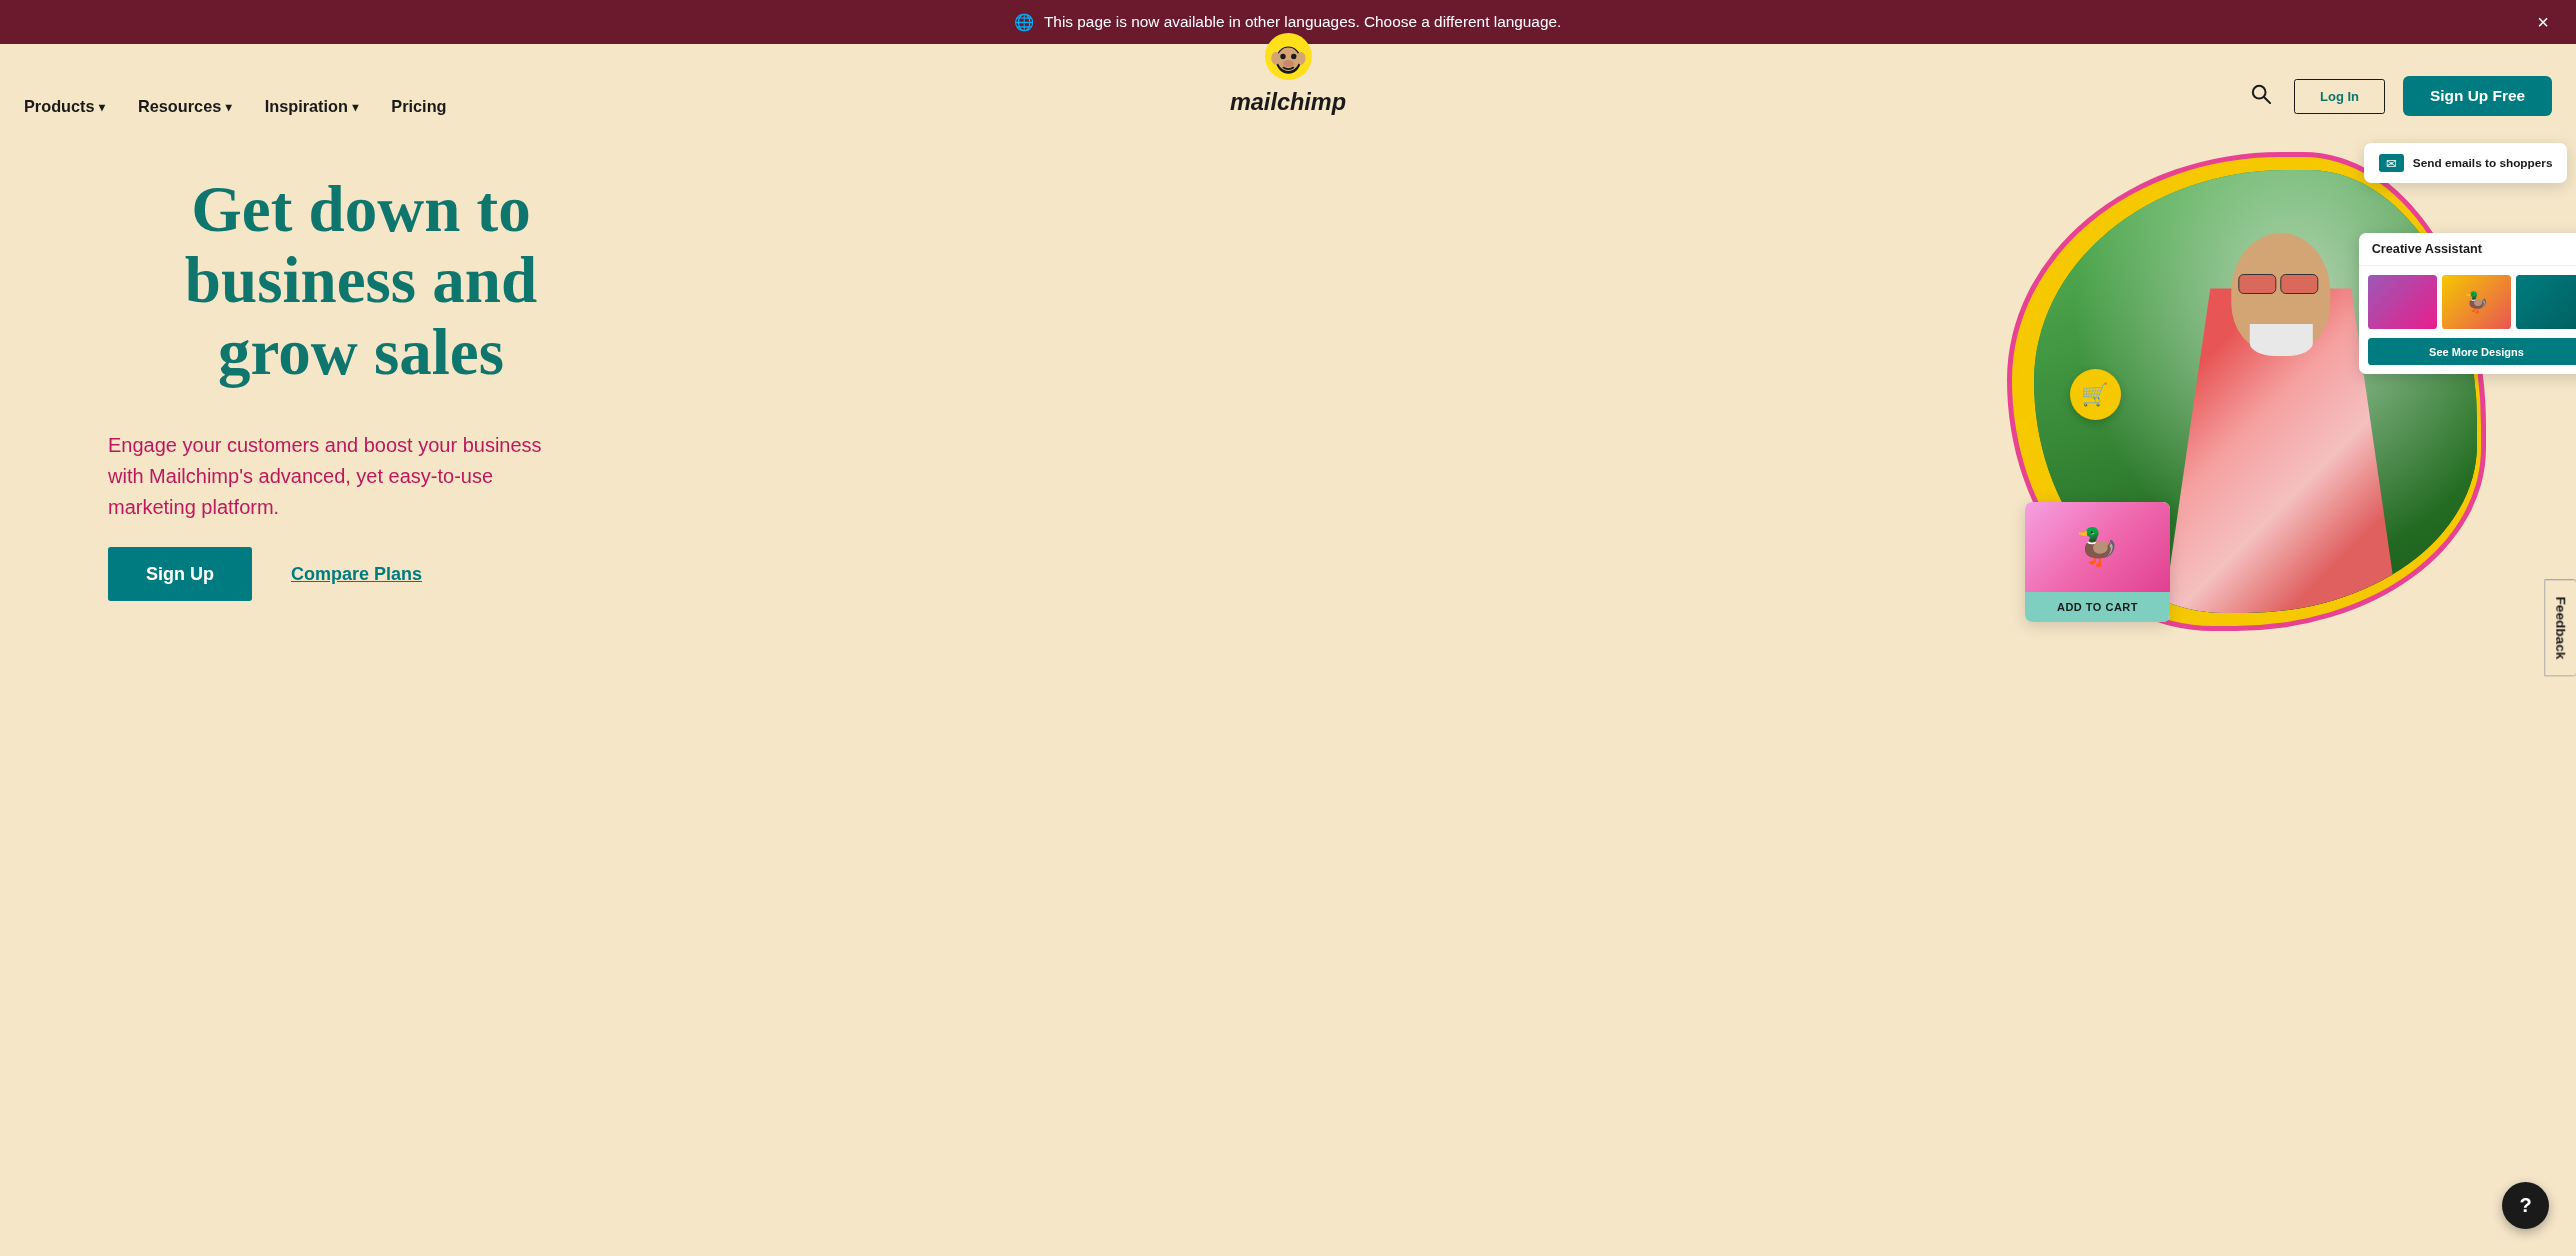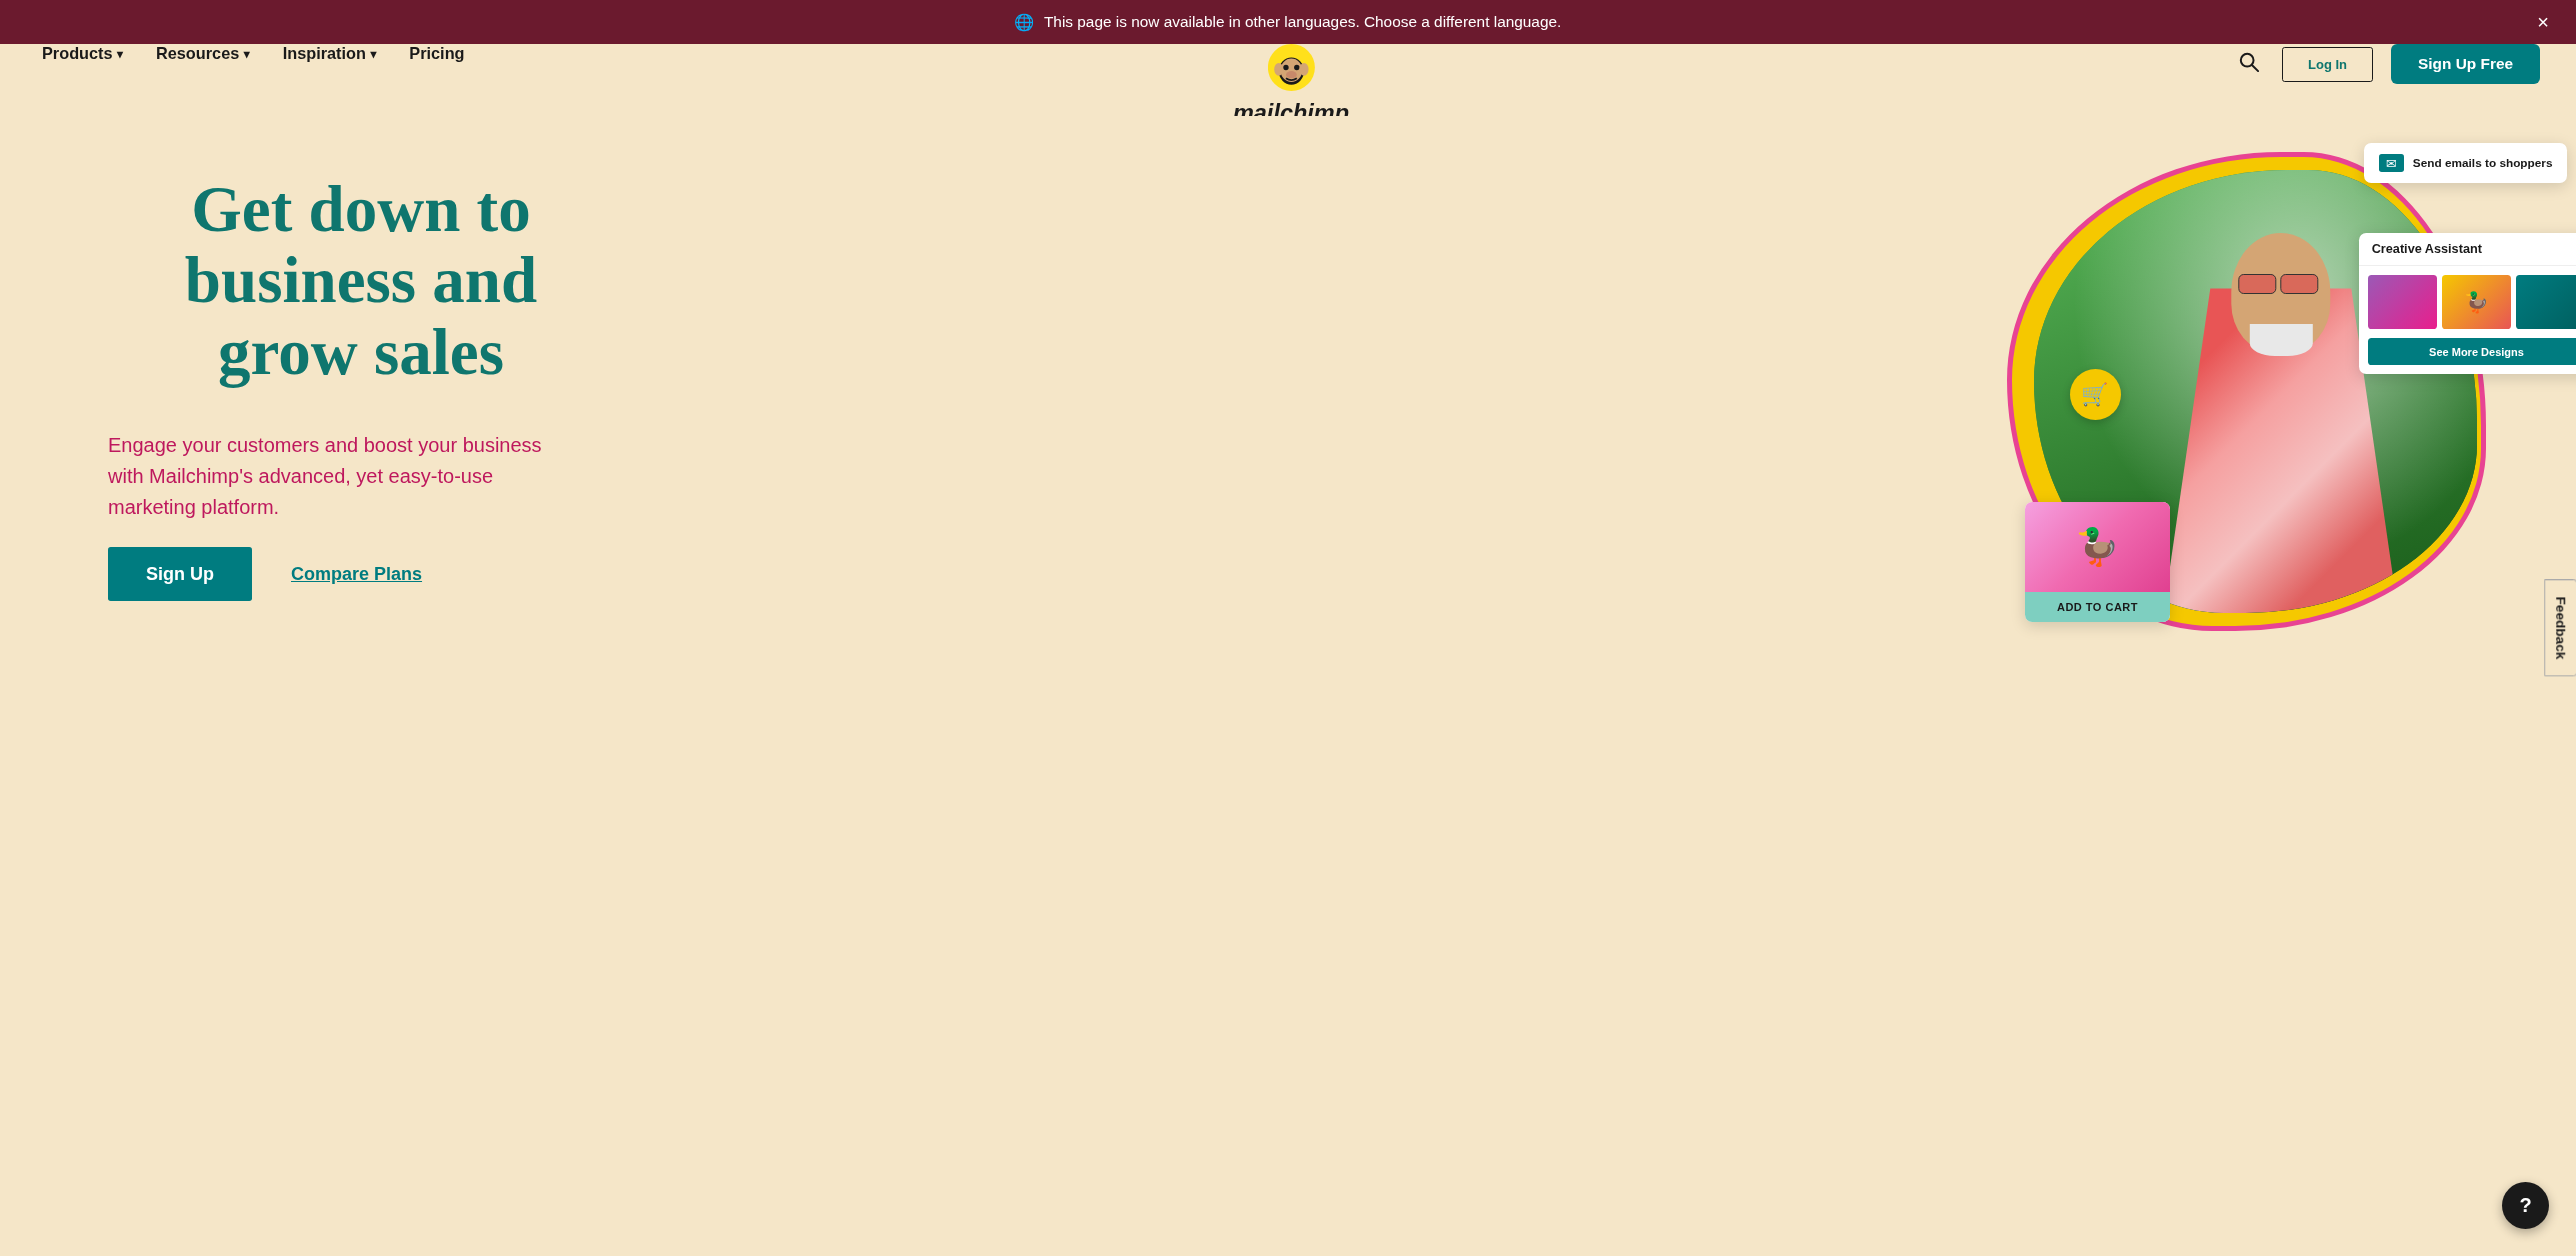--- a/index.html
+++ b/index.html
@@ -27,25 +27,24 @@
       border: none;
       color: #fff;
       font-size: 20px;
       cursor: pointer;
     }
 
     
     .navbar {
       background: #f5e6c8;
       display: flex;
-      align-items: flex-start;
-      padding: 0 36px;
+      align-items: flex-end;
+      padding: 0 24px;
       height: 72px;
       position: relative;
-      margin-left: 6px;
     }
     .nav-left {
       display: flex;
       align-items: center;
       gap: 33px;
     }
     .nav-item {
       font-size: 16.3px;
       font-weight: 700;
       color: #1a1a1a;

